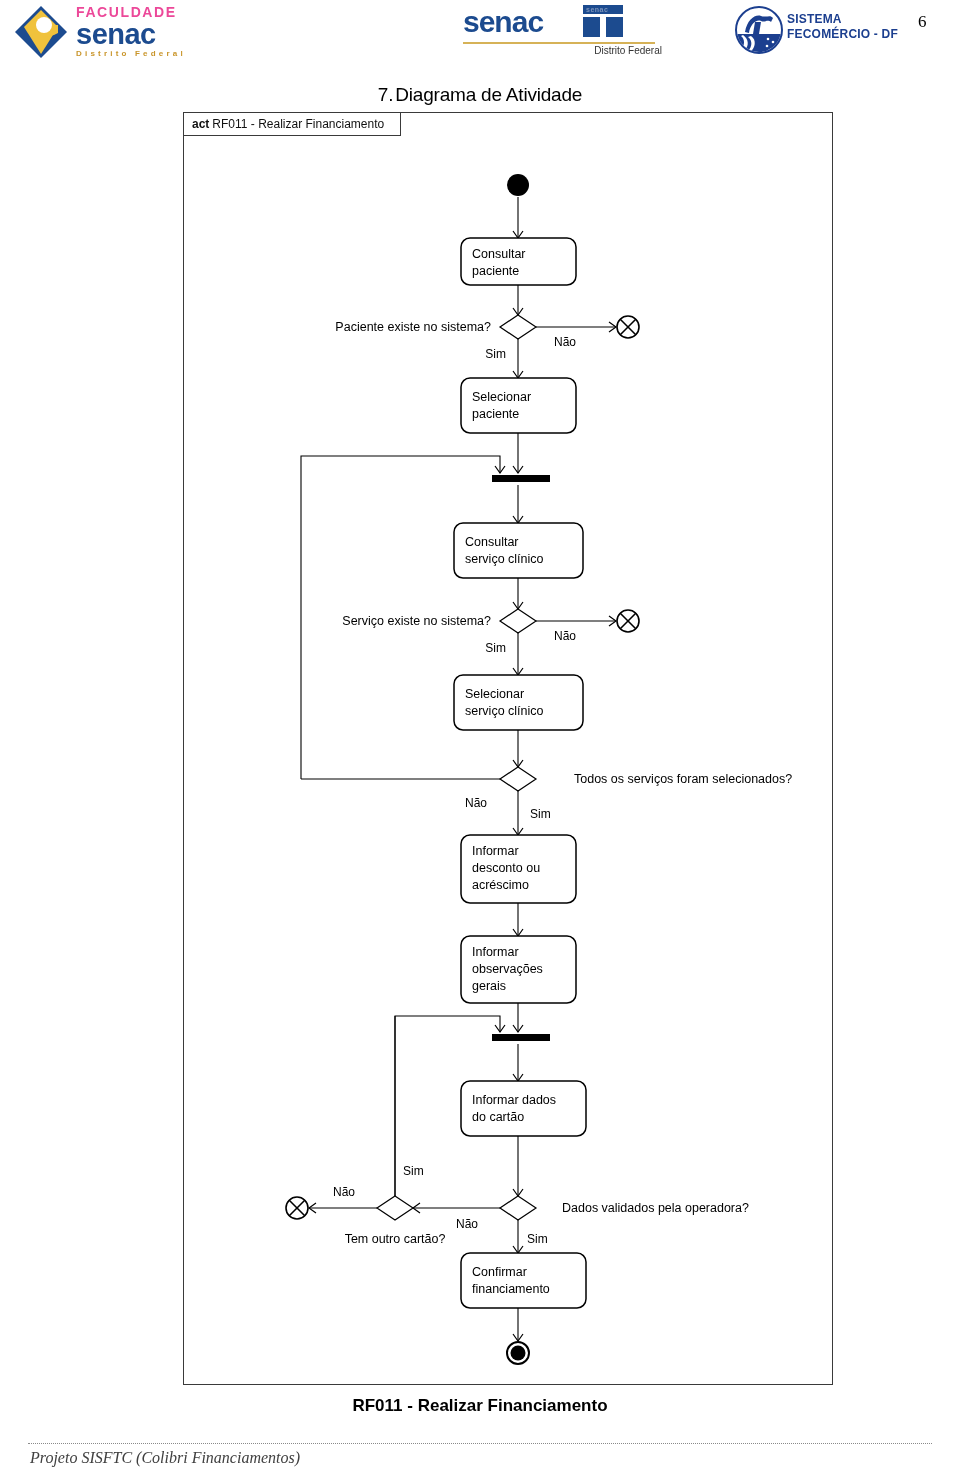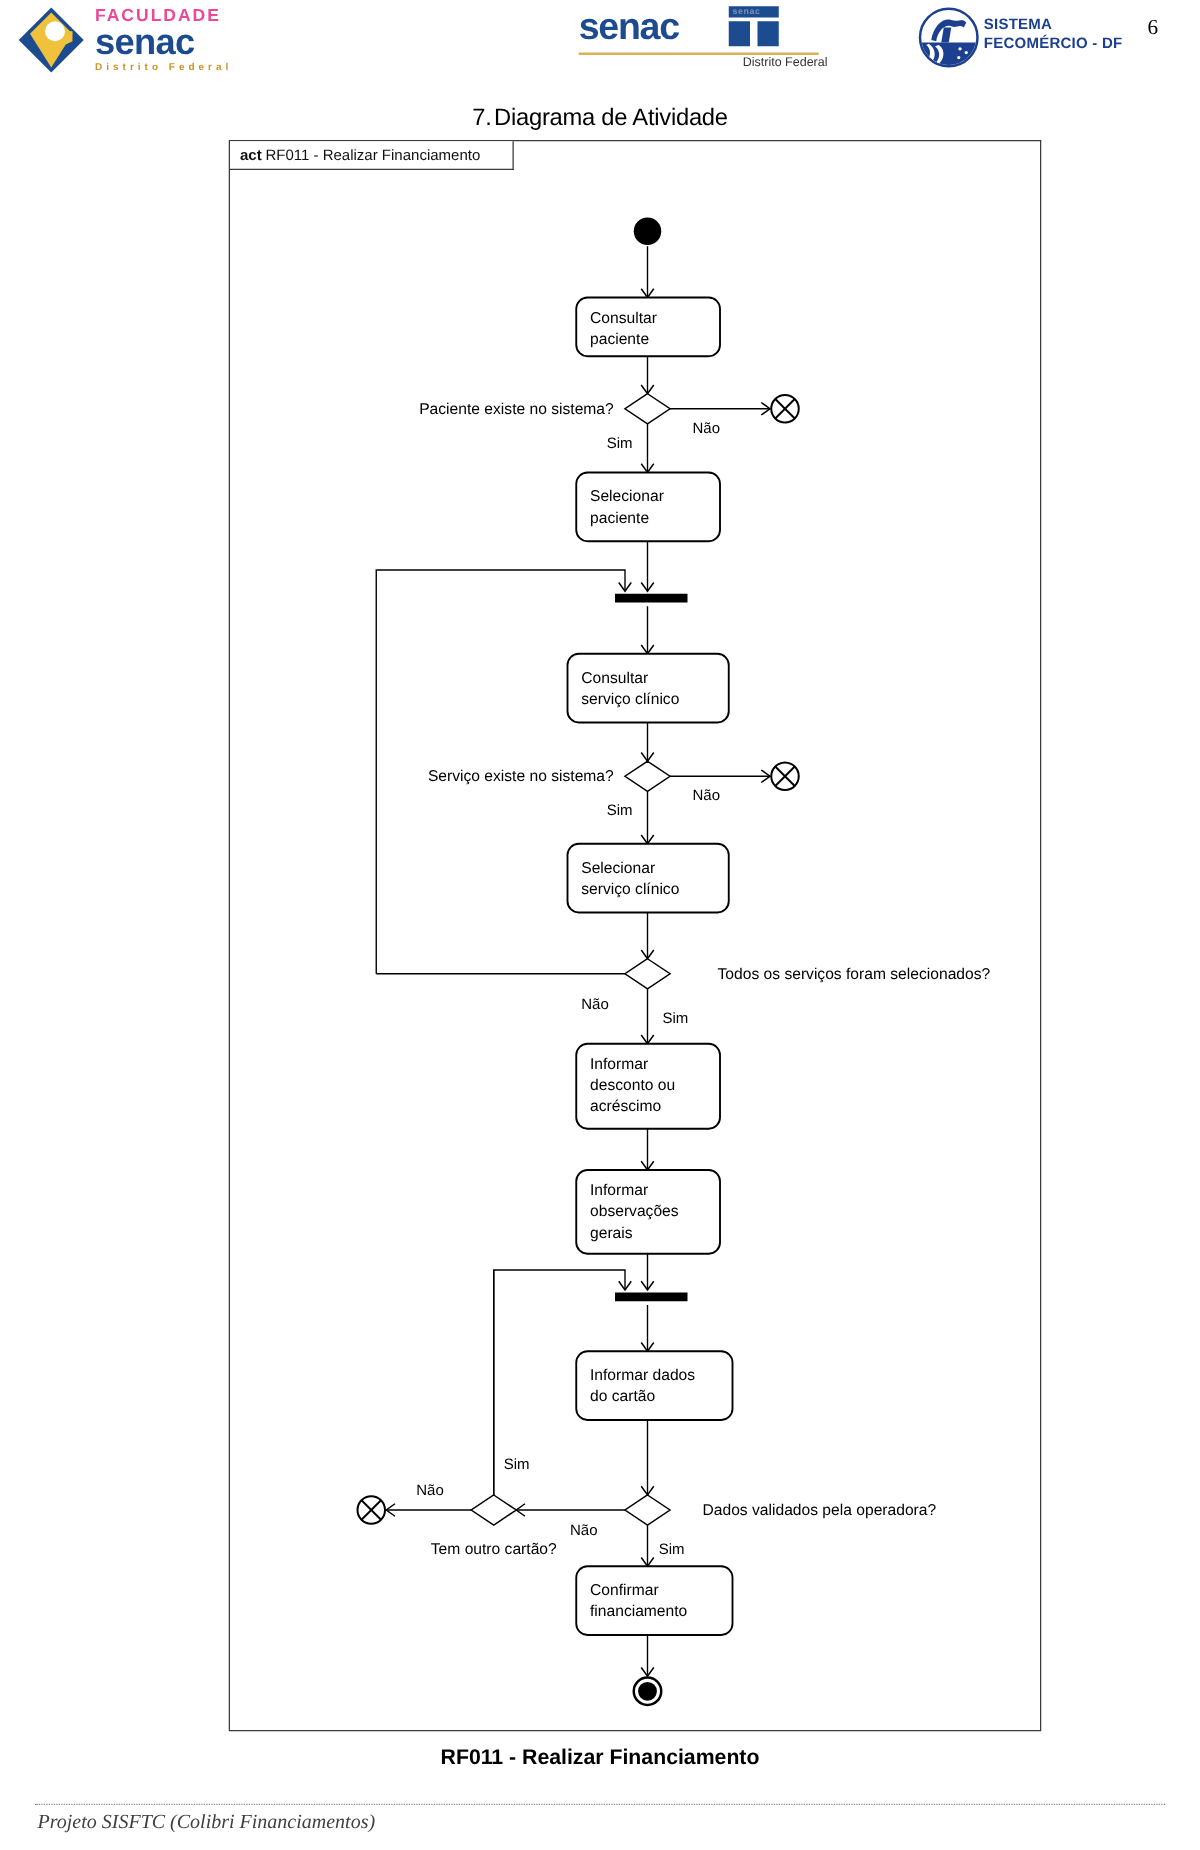--- a/index.html
+++ b/index.html
@@ -151,21 +151,21 @@
     left: 183px; top: 112px;
     width: 650px; height: 1273px;
     border: 1px solid #3a3a3a;
     background: #ffffff;
     box-sizing: border-box;
   }
   #frame-label {
     position: absolute;
     left: 0px; top: 0px;
     height: 22px;
-    padding: 0 26px 0 8px;
+    padding: 0 16px 0 8px;
     line-height: 22px;
     font-size: 12px;
     color: #111;
     border-right: 1px solid #3a3a3a;
     border-bottom: 1px solid #3a3a3a;
     white-space: nowrap;
     background: #ffffff;
   }
   #frame-label .kw { font-weight: bold; margin-right: 3px; }
 

